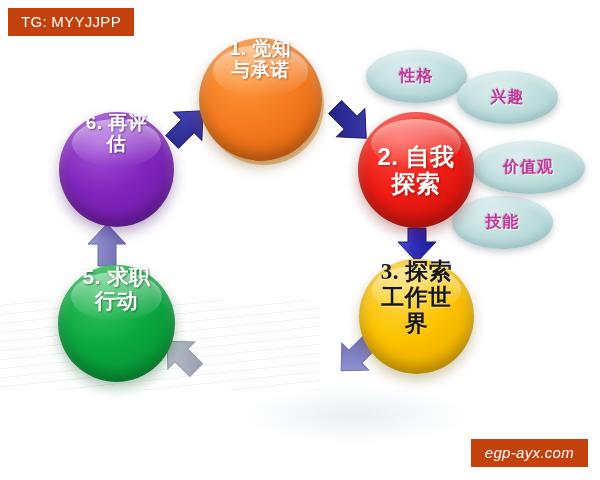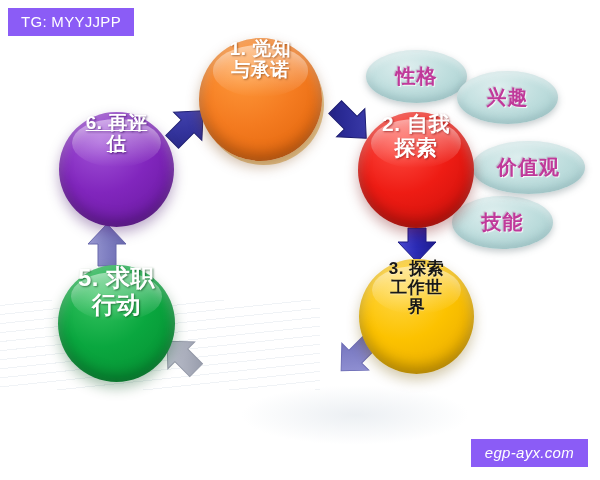--- a/index.html
+++ b/index.html
@@ -47,71 +47,71 @@
   
   #node1{left:199px;top:38px;width:123px;height:123px;
     background:radial-gradient(circle at 36% 26%,#ff9a3c 0%,#f47b20 46%,#dd5f06 100%);
     box-shadow:0 6px 13px rgba(120,60,0,.35), 3px 5px 0 -1px rgba(222,180,110,.75);}
   #node1 .lbl{color:#ffffff;font-size:19px;text-shadow:1px 1px 2px rgba(120,50,0,.55);}
 
   
   #node2{left:358px;top:112px;width:116px;height:116px;
     background:radial-gradient(circle at 36% 26%,#ff4d43 0%,#ee1c14 45%,#c40d08 100%);
     box-shadow:0 6px 13px rgba(120,10,10,.35);}
-  #node2 .lbl{color:#ffffff;font-size:21px;text-shadow:1px 1px 2px rgba(120,0,0,.55);}
+  #node2 .lbl{color:#ffffff;font-size:24px;text-shadow:1px 1px 2px rgba(120,0,0,.55);margin-top:32px;}
 
   
   #node3{left:359px;top:259px;width:115px;height:115px;
     background:radial-gradient(circle at 36% 26%,#ffd84a 0%,#fcc200 45%,#e3a500 100%);
     box-shadow:0 6px 13px rgba(120,90,0,.33);}
-  #node3 .lbl{color:#181818;font-size:17px;text-shadow:0 1px 0 rgba(255,255,255,.35);}
+  #node3 .lbl{color:#181818;font-size:23px;text-shadow:0 1px 0 rgba(255,255,255,.35);font-family:Liberation Serif, serif;}
 
   
   #node4{left:215px;top:323px;width:119px;height:119px;
     background:radial-gradient(circle at 36% 26%,#3aa5ef 0%,#0a7fd4 45%,#0560a8 100%);
     box-shadow:0 6px 13px rgba(5,50,100,.35);}
   #node4 .lbl{color:#ffffff;font-size:19px;text-shadow:1px 1px 2px rgba(0,40,90,.6);}
 
   
   #node5{left:58px;top:265px;width:117px;height:117px;
     background:radial-gradient(circle at 36% 26%,#38c462 0%,#0aa73f 45%,#048a2f 100%);
     box-shadow:0 6px 13px rgba(0,80,25,.33);}
-  #node5 .lbl{color:#ffffff;font-size:24px;text-shadow:1px 1px 2px rgba(0,70,20,.6);}
+  #node5 .lbl{color:#ffffff;font-size:21px;text-shadow:1px 1px 2px rgba(0,70,20,.6);}
 
   
   #node6{left:59px;top:112px;width:115px;height:115px;
     background:radial-gradient(circle at 36% 26%,#a254d8 0%,#8126bd 45%,#64169a 100%);
     box-shadow:0 6px 13px rgba(60,10,100,.35);}
-  #node6 .lbl{color:#ffffff;font-size:19px;text-shadow:1px 1px 2px rgba(50,0,90,.6);text-decoration:underline;}
+  #node6 .lbl{color:#ffffff;font-size:19px;text-shadow:1px 1px 2px rgba(50,0,90,.6);}
 
   
   .sat{
     position:absolute;border-radius:50%;
     display:flex;align-items:center;justify-content:center;
     background:radial-gradient(ellipse at 40% 30%,#ddeeee 0%,#bcdcdc 55%,#a6cccd 100%);
     box-shadow:0 3px 7px rgba(90,110,115,.35), inset 0 -4px 8px rgba(110,150,155,.35), inset 0 4px 7px rgba(255,255,255,.55);
     box-sizing:border-box;
   }
   .sat .slbl{
-    font-size:20px;font-weight:bold;color:#c0399a;
+    font-size:16px;font-weight:bold;color:#c0399a;
     text-shadow:1px 1px 1px rgba(255,255,255,.85), -1px -1px 1px rgba(150,20,110,.25);
     letter-spacing:1px;white-space:nowrap;
   }
   #sat0{left:366px;top:50px;width:101px;height:53px;}
   #sat1{left:457px;top:71px;width:101px;height:53px;}
   #sat2{left:472px;top:141px;width:113px;height:53px;}
   #sat3{left:452px;top:196px;width:101px;height:53px;}
 
   
   .arrow{position:absolute;}
   .arrow svg{display:block;overflow:visible;}
 
   
   .wm{
-    position:absolute;background:#8b5cf6;color:#ffffff;
+    position:absolute;background:#c2410c;color:#ffffff;
     font-size:15px;letter-spacing:.3px;
     display:flex;align-items:center;justify-content:center;
   }
   #wm-tg{left:8px;top:8px;padding:5px 13px 6px 13px;}
   #wm-site{right:12px;bottom:13px;padding:5px 14px 6px 14px;font-style:italic;}
 </style>
 </head>
 <body>
 
 <div id="stage">

